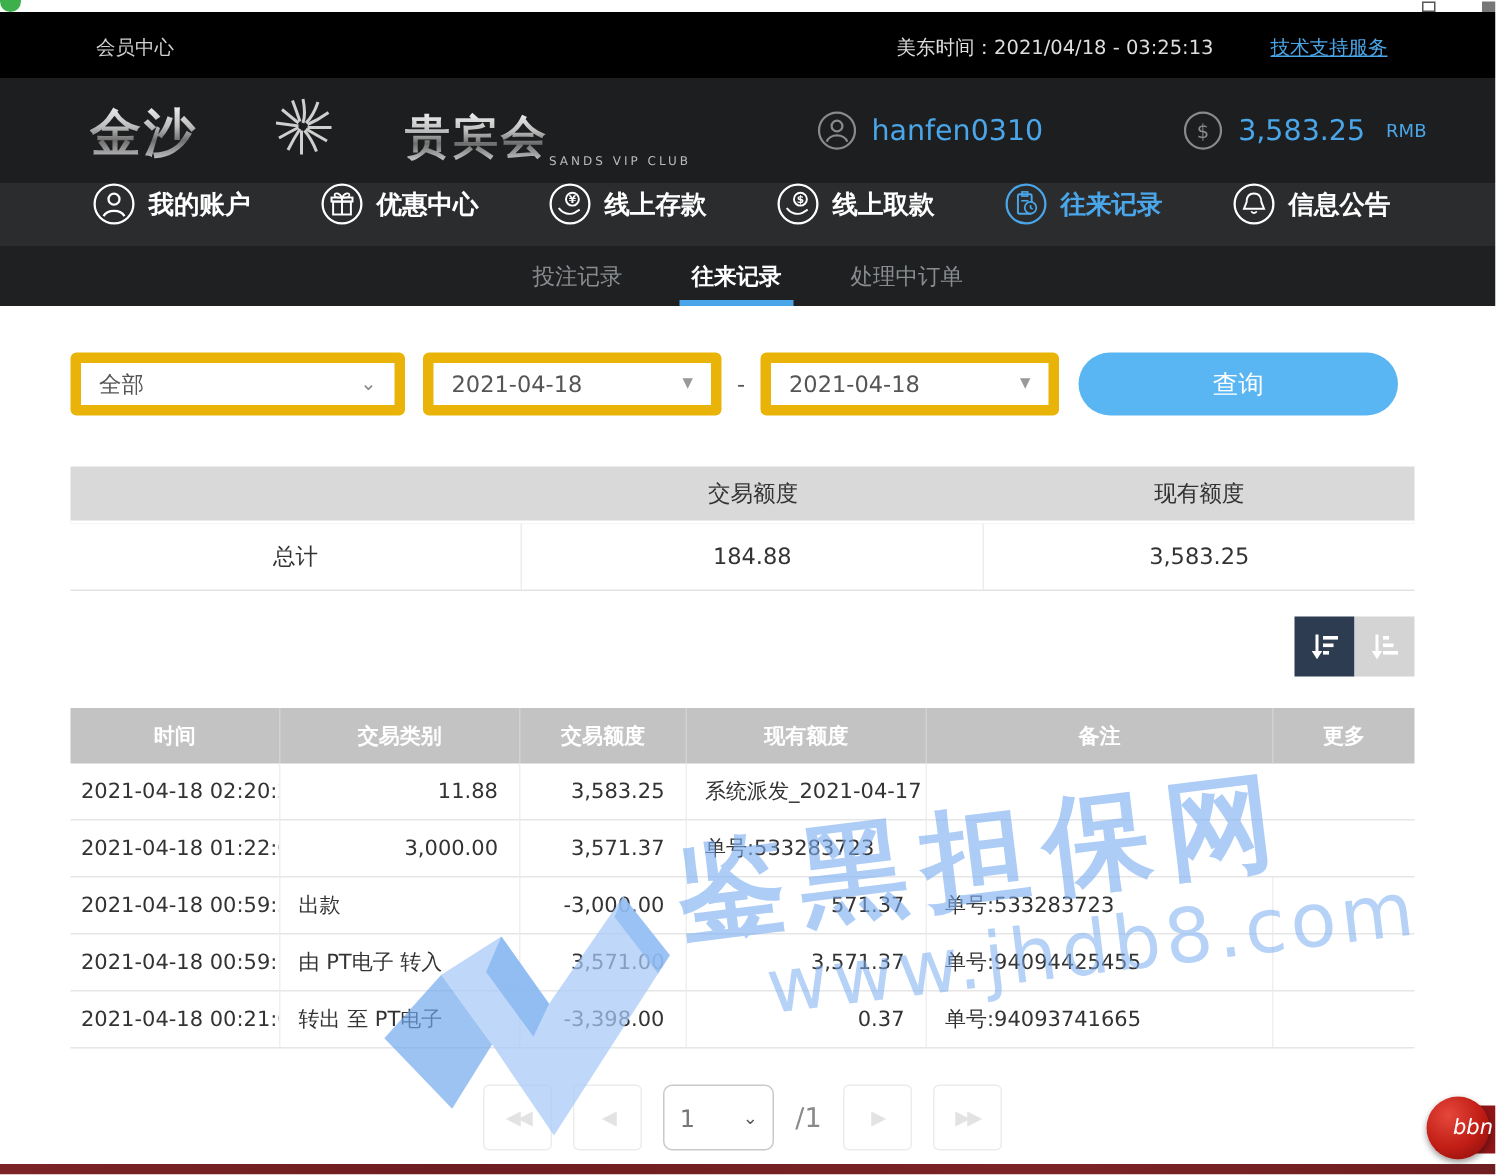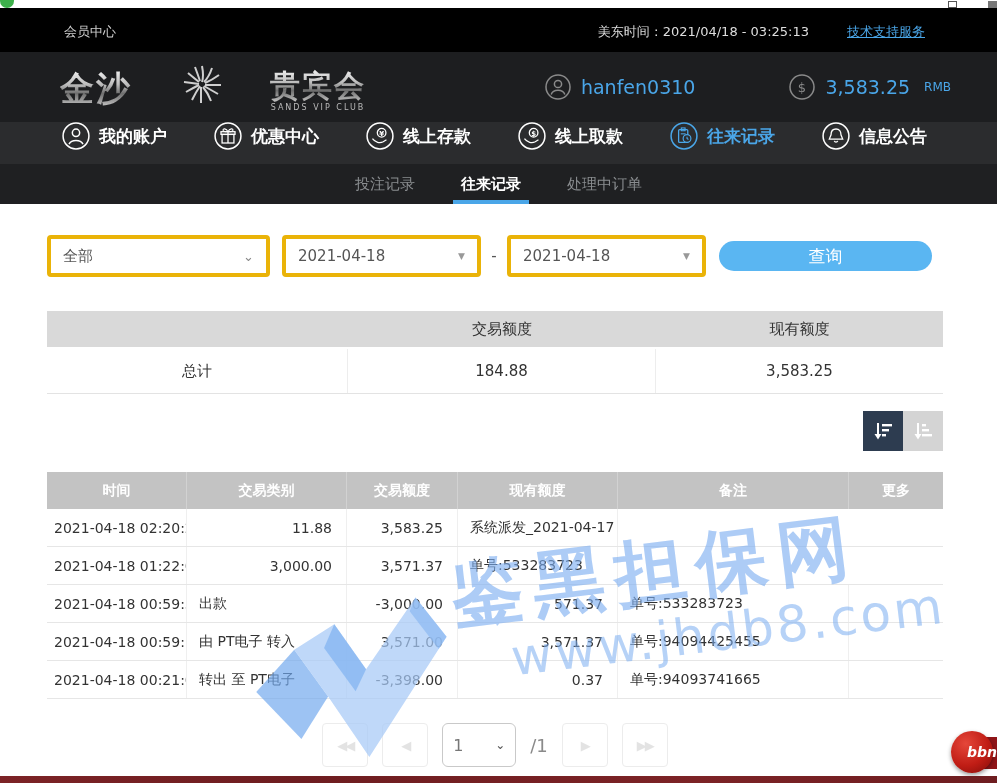--- a/index.html
+++ b/index.html
@@ -18,21 +18,21 @@
   .time-label { color:#dedede; font-size:13px; }
   .support-link { color:#4aa6e8; font-size:13px; text-decoration:underline; cursor:pointer; }
 
   
   .header { height:70px; background:#1d1e20; display:flex; align-items:center; padding:0 46px 0 60px; }
   .logo { display:flex; align-items:flex-end; cursor:pointer;gap:44px; }
   .logo-cn { font-size:34px; font-weight:bold; font-family:"DejaVu Serif","Liberation Serif",serif;
              background:linear-gradient(180deg,#ffffff 0%,#bdbdbd 40%,#6e6e6e 60%,#e8e8e8 100%);
              -webkit-background-clip:text; background-clip:text; color:transparent; letter-spacing:2px; }
   .sunburst { margin:0 2px 2px 4px; }
-  .logo-right { display:flex; flex-direction:column; align-items:center; }
+  .logo-right { display:flex; flex-direction:row; align-items:flex-end; }
   .logo-sub { font-size:8px; letter-spacing:2px; color:#b9b9b9; margin-top:-4px; }
   .header-right { margin-left:auto; display:flex; align-items:center; gap:94px; }
   .hgroup { display:flex; align-items:center; gap:10px; cursor:pointer; }
   .hicon { width:26px; height:26px; }
   .username, .balance { color:#4aa6e8; font-size:19px; }
   .currency { color:#4aa6e8; font-size:12px; margin-left:4px; }
 
   
   .nav { height:42px; background:#2b2c2e; display:flex; align-items:flex-start; justify-content:space-between; padding:0 70px 0 62px; }
   .nav-item { display:flex; align-items:center; gap:9px; color:#fff; font-size:17px; font-weight:bold; cursor:pointer; }
@@ -42,29 +42,29 @@
   
   .subnav { height:40px; background:#1f2022; display:flex; align-items:center; justify-content:center; gap:34px; }
   .subnav-item { color:#8a8d90; font-size:15px; cursor:pointer; position:relative; height:100%; display:flex; align-items:center; padding:0 6px; }
   .subnav-item.active { color:#fff; font-weight:bold; }
   .subnav-item.active::after { content:""; position:absolute; left:-2px; right:-2px; bottom:0; height:4px; background:#4aa6e8; }
 
   
   .content { background:#fff; height:572px; position:relative; padding:31px 54px 0 47px; }
 
   .filter-row { display:flex; align-items:center; height:42px; }
-  .select-box, .date-box { height:42px; border:4px solid #eab308; border-radius:4px; background:#fff;
+  .select-box, .date-box { height:42px; border:7px solid #eab308; border-radius:4px; background:#fff;
       display:flex; align-items:center; font-size:15px; color:#555; padding:14px 12px; cursor:pointer; position:relative; }
   .select-box { width:223px; }
   .date-box { width:199px; }
   .chev { margin-left:auto; color:#888; font-size:13px; }
   .tri { margin-left:auto; color:#999; font-size:9px; }
   .dash-sep { width:26px; text-align:center; color:#555; font-size:15px; }
   .gap12 { width:12px; }
-  .search-btn { margin-left:13px; width:213px; height:30px; border:none; border-radius:21px;
+  .search-btn { margin-left:13px; width:213px; height:42px; border:none; border-radius:21px;
       background:#5ab6f2; color:#fff; font-size:17px; cursor:pointer; font-family:Liberation Serif, serif; }
 
   
   .summary { margin-top:34px; width:896px; }
   .summary-head { display:grid; grid-template-columns:301px 308px 287px; background:#d9d9d9; height:38px; border-bottom:2px solid #fff; }
   .summary-head div { display:flex; align-items:center; justify-content:center; font-size:15px; color:#333; }
   .summary-body { display:grid; grid-template-columns:301px 308px 287px; height:45px; border-bottom:1px solid #e3e3e3; }
   .summary-body div { display:flex; align-items:center; justify-content:center; font-size:15px; color:#333; border-right:1px solid #ededed; }
   .summary-body div:last-child { border-right:none; }
 
@@ -101,21 +101,21 @@
       transform:rotate(-7deg); pointer-events:none; z-index:5; }
   .wm-logo { width:205px; height:160px; margin-top:40px; }
   .wm-textcol { display:flex; flex-direction:column; }
   .wm-title { font-size:72px; font-weight:bold; color:rgba(122,173,240,0.62); letter-spacing:10px; }
   .wm-url { font-size:50px; color:rgba(122,173,240,0.55); letter-spacing:3px; padding-left:52px; margin-top:-8px; }
 
   
   .bbn-ribbon { position:absolute; right:0; top:737px; width:24px; height:32px; background:#8f1518; border-radius:4px 0 0 4px; }
   .bbn-badge { position:absolute; right:4px; top:731px; width:42px; height:42px; border-radius:50%;
       background:radial-gradient(circle at 35% 30%, #e5473a 0%, #c01d15 55%, #7e0c0a 100%);
-      display:flex; align-items:center; justify-content:center; color:#fff; font-size:14px; font-weight:bold; font-style:italic;
+      display:flex; align-items:center; justify-content:center; color:#fff; font-size:14px; font-weight:normal; font-style:italic;
       box-shadow:0 2px 4px rgba(0,0,0,0.4); cursor:pointer;padding-left:20px; }
   .footer-strip { position:absolute; left:0; bottom:0; width:997px; height:7px; background:#7c2326;
       background:linear-gradient(90deg,#7c2326 0%,#6e1d20 30%,#7c2326 70%,#6e1d20 100%); }
 </style>
 </head>
 <body>
 
 <div class="browser-strip">
   <div class="green-frag"></div>
   <div class="chrome-frag" style="left:948px;"></div>

